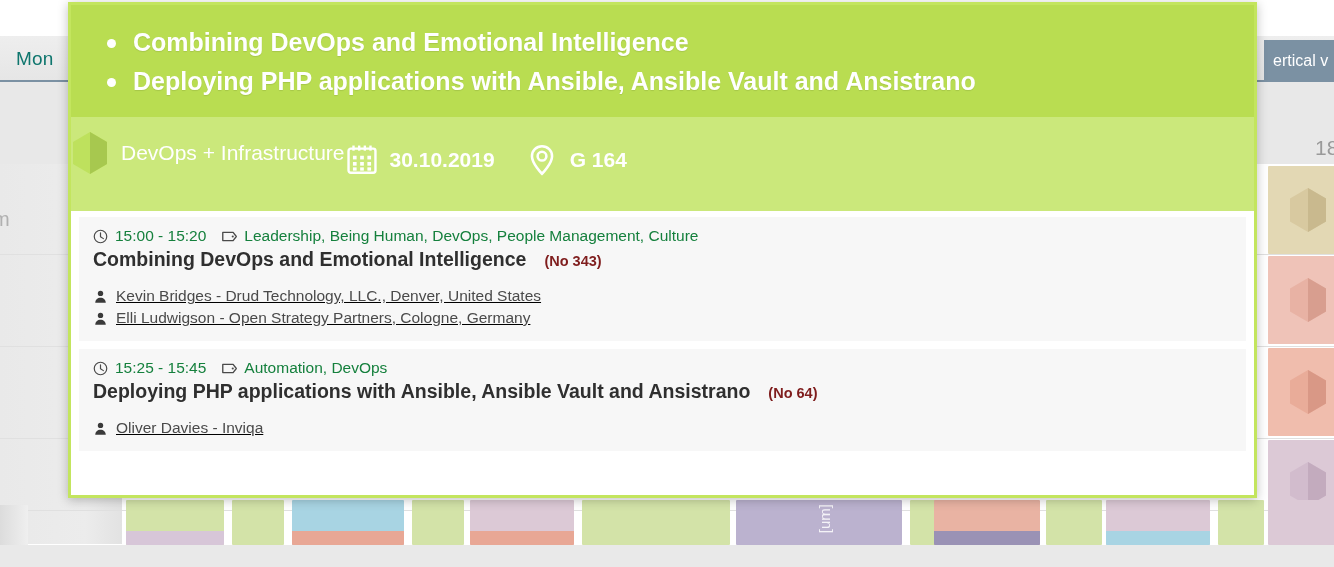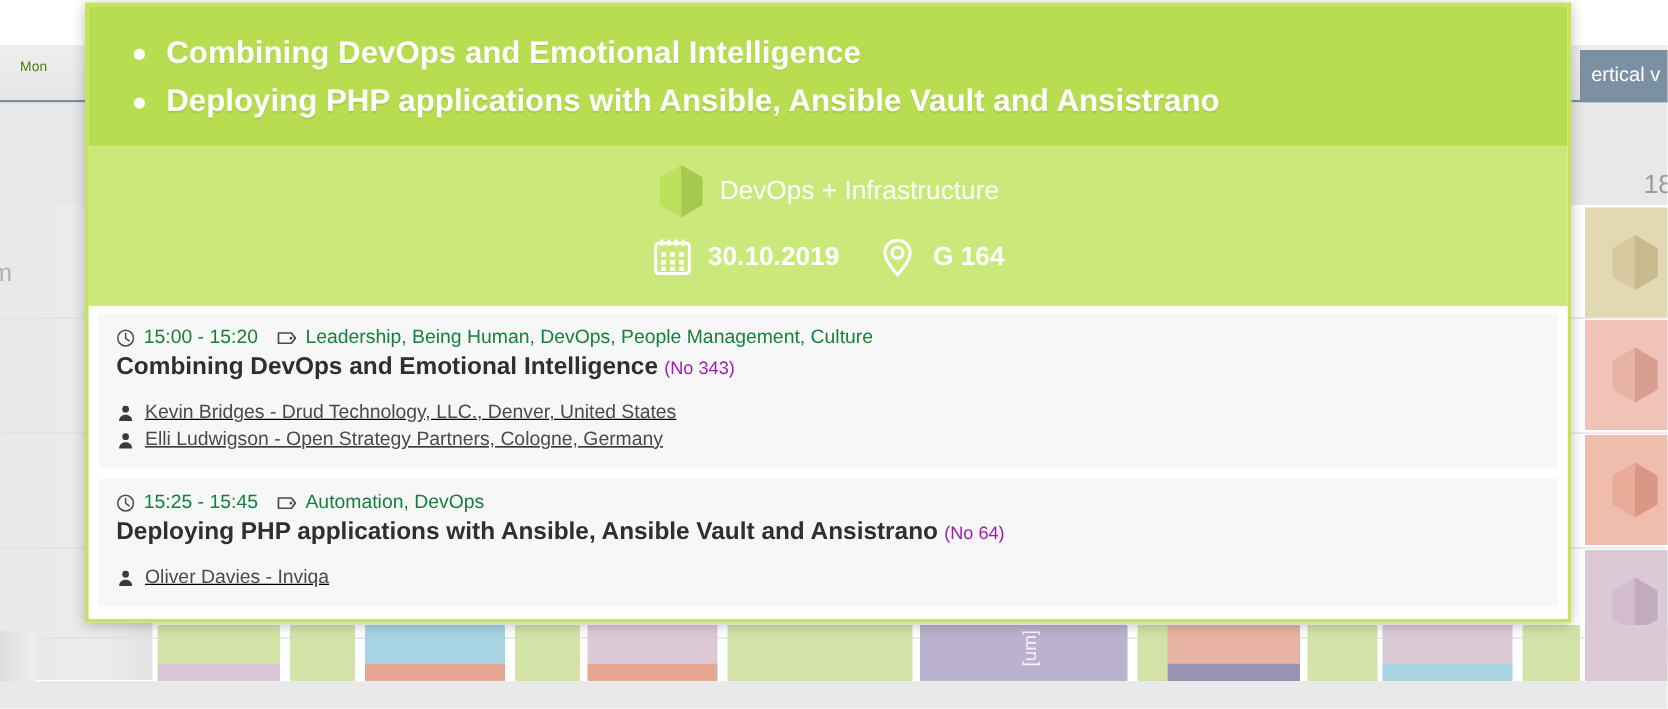--- a/index.html
+++ b/index.html
@@ -14,21 +14,21 @@
   
   .bg-layer { position: absolute; inset: 0; background: #ffffff; }
 
   .bg-tabstrip {
     position: absolute; left: 0; top: 36px; width: 1334px; height: 46px;
     background: linear-gradient(#eeeeee, #e6e6e6);
     border-bottom: 2px solid #7b91a3;
   }
   .bg-tab-mon {
     position: absolute; left: 16px; top: 48px;
-    font-size: 11px; color: #4d7c0f; letter-spacing: .2px;
+    font-size: 19px; color: #0f766e; letter-spacing: .2px;
   }
   .bg-tab-vertical {
     position: absolute; left: 1264px; top: 40px; width: 110px; height: 42px;
     background: #7b91a3; color: #ffffff; font-size: 16px;
     display: flex; align-items: center; padding-left: 9px; white-space: nowrap;
   }
 
   .bg-headerrow {
     position: absolute; left: 0; top: 82px; width: 1334px; height: 82px;
     background: #e8e8e8;
@@ -95,21 +95,21 @@
     text-shadow: 0 1px 1px rgba(0,0,0,.10);
     white-space: nowrap;
   }
   .pp-titlebar li::before {
     content: ""; position: absolute; left: 10px; top: 16px;
     width: 9px; height: 9px; border-radius: 50%; background: #ffffff;
   }
 
   .pp-meta {
     background: #cbe87b; padding: 14px 0 22px 0;
-    display: flex; flex-direction: column; align-items: center;
+    display: flex; align-items: center;
   }
   .pp-track {
     display: flex; align-items: center; gap: 12px;
     color: #ffffff; font-size: 21px; margin-bottom: 14px;
   }
   .pp-facts {
     display: flex; align-items: center; gap: 30px;
     color: #ffffff; font-size: 21px; font-weight: bold;
   }
   .pp-fact { display: flex; align-items: center; gap: 11px; white-space: nowrap; }
@@ -123,21 +123,21 @@
   }
   .sess-line1 {
     display: flex; align-items: center; gap: 7px;
     font-size: 15.5px; color: #15803d; white-space: nowrap;
   }
   .sess-line1 .tagwrap { display: flex; align-items: center; gap: 6px; margin-left: 8px; }
   .sess-title {
     margin-top: 3px; font-size: 19.5px; font-weight: bold; color: #2f2f2f;
     white-space: nowrap;
   }
-  .sess-title .num { font-size: 14.5px; font-weight: normal; color: #a21caf; margin-left: 5px; }
+  .sess-title .num { font-size: 14.5px; font-weight: bold; color: #7f1d1d; margin-left: 18px; }
   .speakers { margin-top: 14px; text-decoration: underline; }
   .spk {
     display: flex; align-items: center; gap: 8px;
     font-size: 15.5px; color: #4a4a4a; line-height: 22px; white-space: nowrap;
   }
   .ico { flex: 0 0 auto; display: inline-flex; align-items: center; }
 </style>
 </head>
 <body>
 

